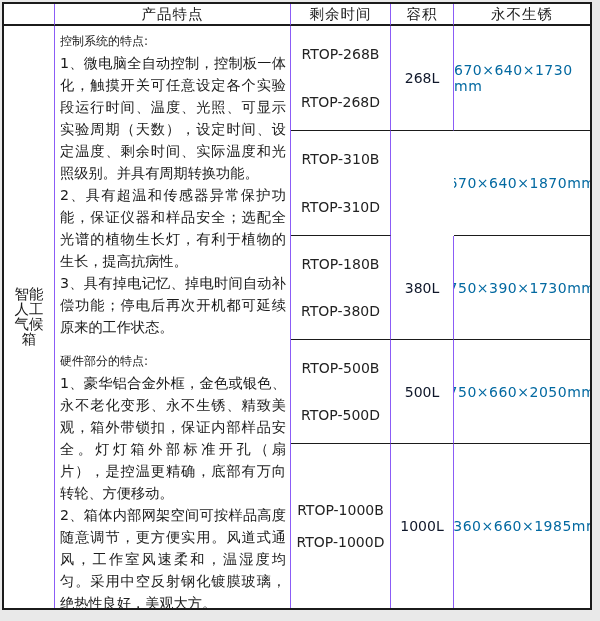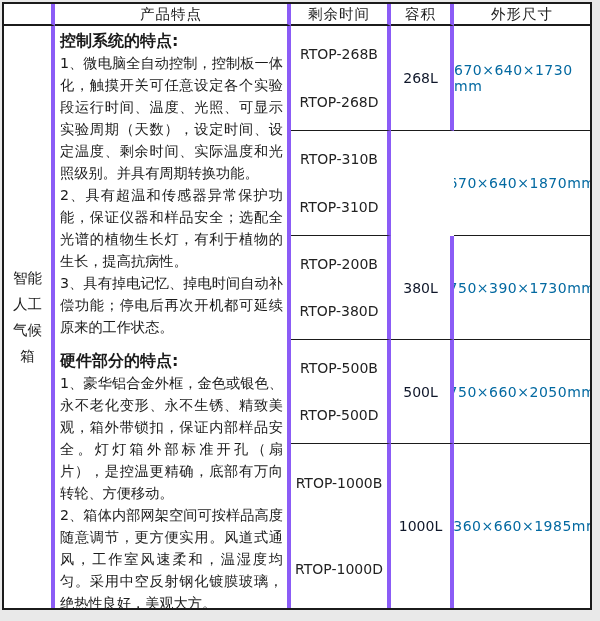--- a/index.html
+++ b/index.html
@@ -18,21 +18,21 @@
     top: 2px;
     width: 586px;
     height: 604px;
     background: #ffffff;
     border: 2px solid #1b1b1b;
     display: grid;
     grid-template-columns: 51px 236px 100px 63px 1fr;
     grid-template-rows: 22px 105px 105px 104px 104px 1fr;
   }
   .cell {
-    border-right: 4px solid #8b5cf6;
+    border-right: 1px solid #8b5cf6;
     border-bottom: 1px solid #1b1b1b;
     box-sizing: border-box;
     overflow: hidden;
   }
   .cell.last-col { border-right: none; }
   .cell.last-row { border-bottom: none; }
 
   .header-cell {
     border-bottom-width: 2px;
     display: flex;
@@ -45,48 +45,49 @@
 
   .category-cell {
     grid-column: 1;
     grid-row: 2 / 7;
     border-bottom: none;
     display: flex;
     align-items: center;
     justify-content: center;
     text-align: center;
     font-size: 14.5px;
-    line-height: 26px;
+    line-height: 15px;
     white-space: pre-line;
   }
 
   .features-cell {
     grid-column: 2;
     grid-row: 2 / 7;
     border-bottom: none;
     padding: 4px 4px 0 5px;
     font-size: 14.2px;
     line-height: 22px;
     text-align: justify;
   }
   .features-cell p { margin: 0; }
-  .section-title { font-weight: bold; font-size: 16px; }
+  .section-title { font-weight: normal; font-size: 12px; }
   .hw-title { margin-top: 12px !important; }
 
   .model-cell {
     grid-column: 3;
     display: flex;
     flex-direction: column;
     align-items: center;
     justify-content: space-around;
     padding: 4px 0;
     font-size: 14px;
     color: #222;
   }
   .model-cell.tall {
+    justify-content: center;
     gap: 16px;
   }
   .capacity-cell {
     grid-column: 4;
     display: flex;
     align-items: center;
     justify-content: center;
     font-size: 14px;
     color: #0f172a;
   }
@@ -102,21 +103,21 @@
 </style>
 </head>
 <body>
 
 <div class="spec-table">
 
   <div class="cell header-cell"></div>
   <div class="cell header-cell">产品特点</div>
   <div class="cell header-cell">剩余时间</div>
   <div class="cell header-cell">容积</div>
-  <div class="cell header-cell last-col">外形尺寸</div>
+  <div class="cell header-cell last-col">永不生锈</div>
 
   <div class="cell category-cell">智能
 人工
 气候
 箱</div>
 
   <div class="cell features-cell">
     <p class="section-title">控制系统的特点:</p>
     <p>1、微电脑全自动控制，控制板一体化，触摸开关可任意设定各个实验段运行时间、温度、光照、可显示实验周期（天数），设定时间、设定温度、剩余时间、实际温度和光照级别。并具有周期转换功能。</p>
     <p>2、具有超温和传感器异常保护功能，保证仪器和样品安全；选配全光谱的植物生长灯，有利于植物的生长，提高抗病性。</p>
@@ -133,21 +134,21 @@
   <div class="cell capacity-cell" style="grid-row:2">268L</div>
   <div class="cell dims-cell last-col" style="grid-row:2">670×640×1730 mm</div>
 
   <div class="cell model-cell" style="grid-row:3">
     <span>RTOP-310B</span>
     <span>RTOP-310D</span>
   </div>
   <div class="cell dims-cell last-col" style="grid-row:3">670×640×1870mm</div>
 
   <div class="cell model-cell" style="grid-row:4">
-    <span>RTOP-200B</span>
+    <span>RTOP-180B</span>
     <span>RTOP-380D</span>
   </div>
   <div class="cell capacity-cell" style="grid-row:4">380L</div>
   <div class="cell dims-cell last-col" style="grid-row:4">750×390×1730mm</div>
 
   <div class="cell model-cell" style="grid-row:5">
     <span>RTOP-500B</span>
     <span>RTOP-500D</span>
   </div>
   <div class="cell capacity-cell" style="grid-row:5">500L</div>

